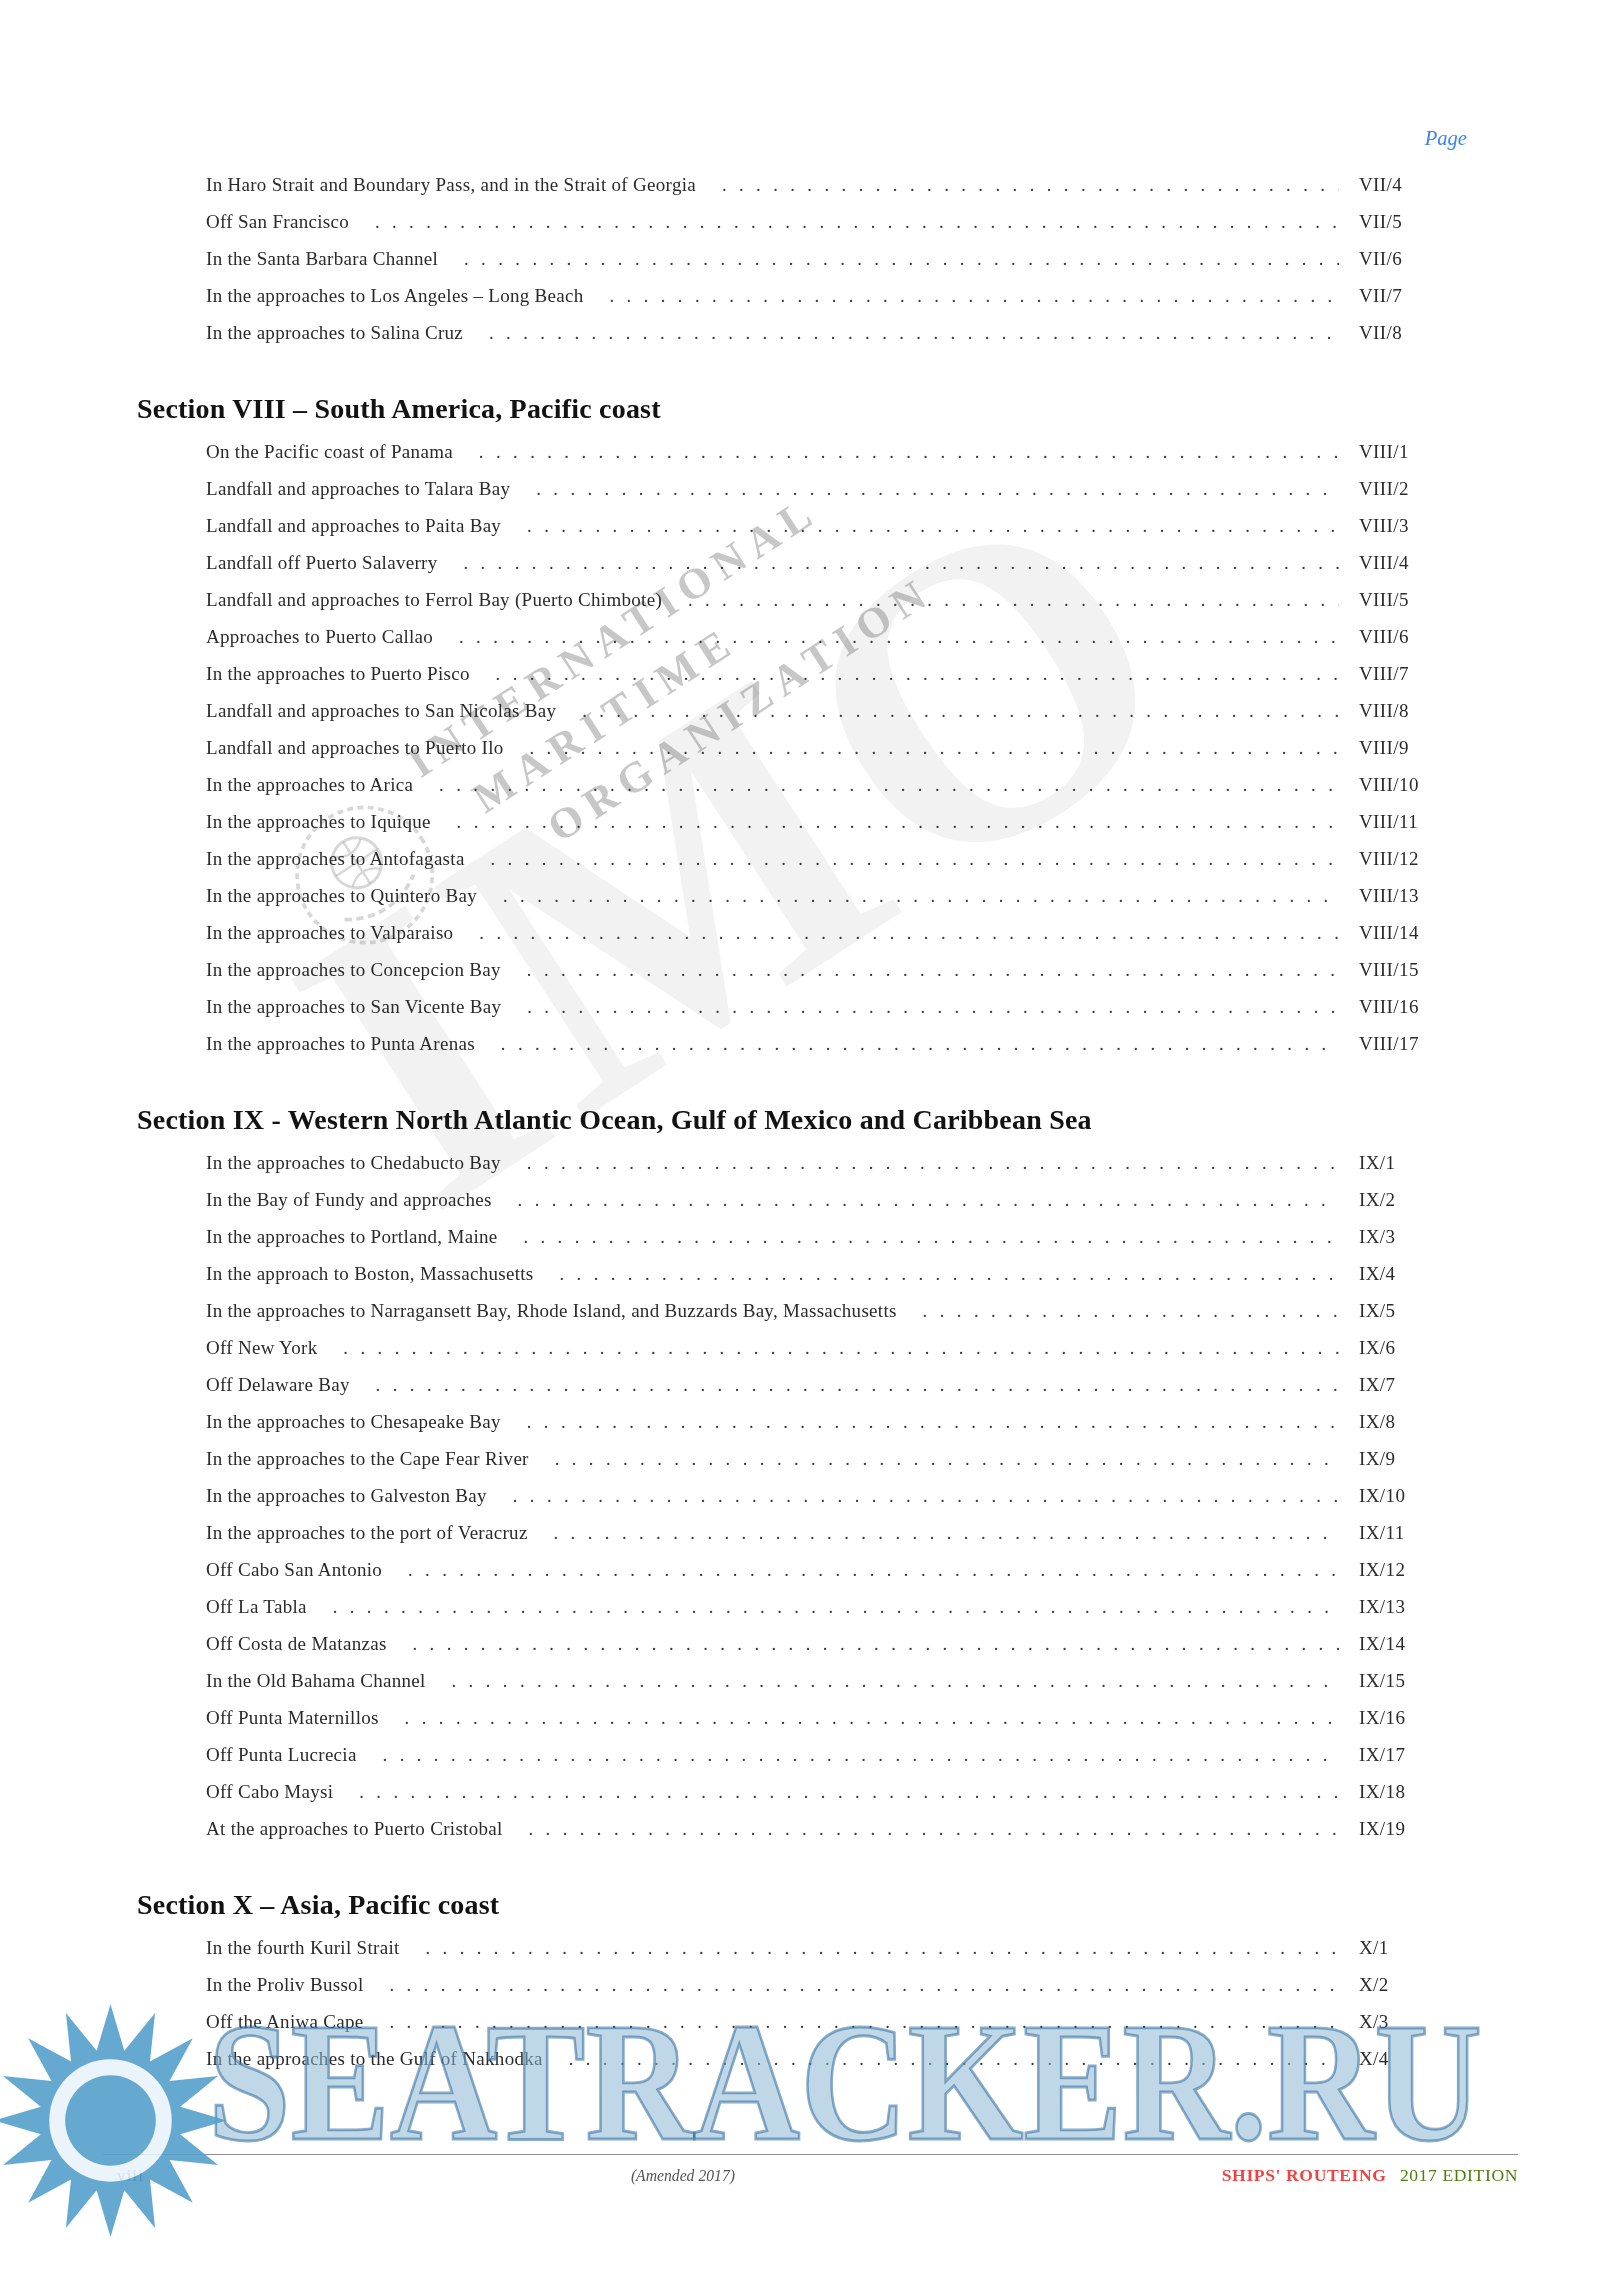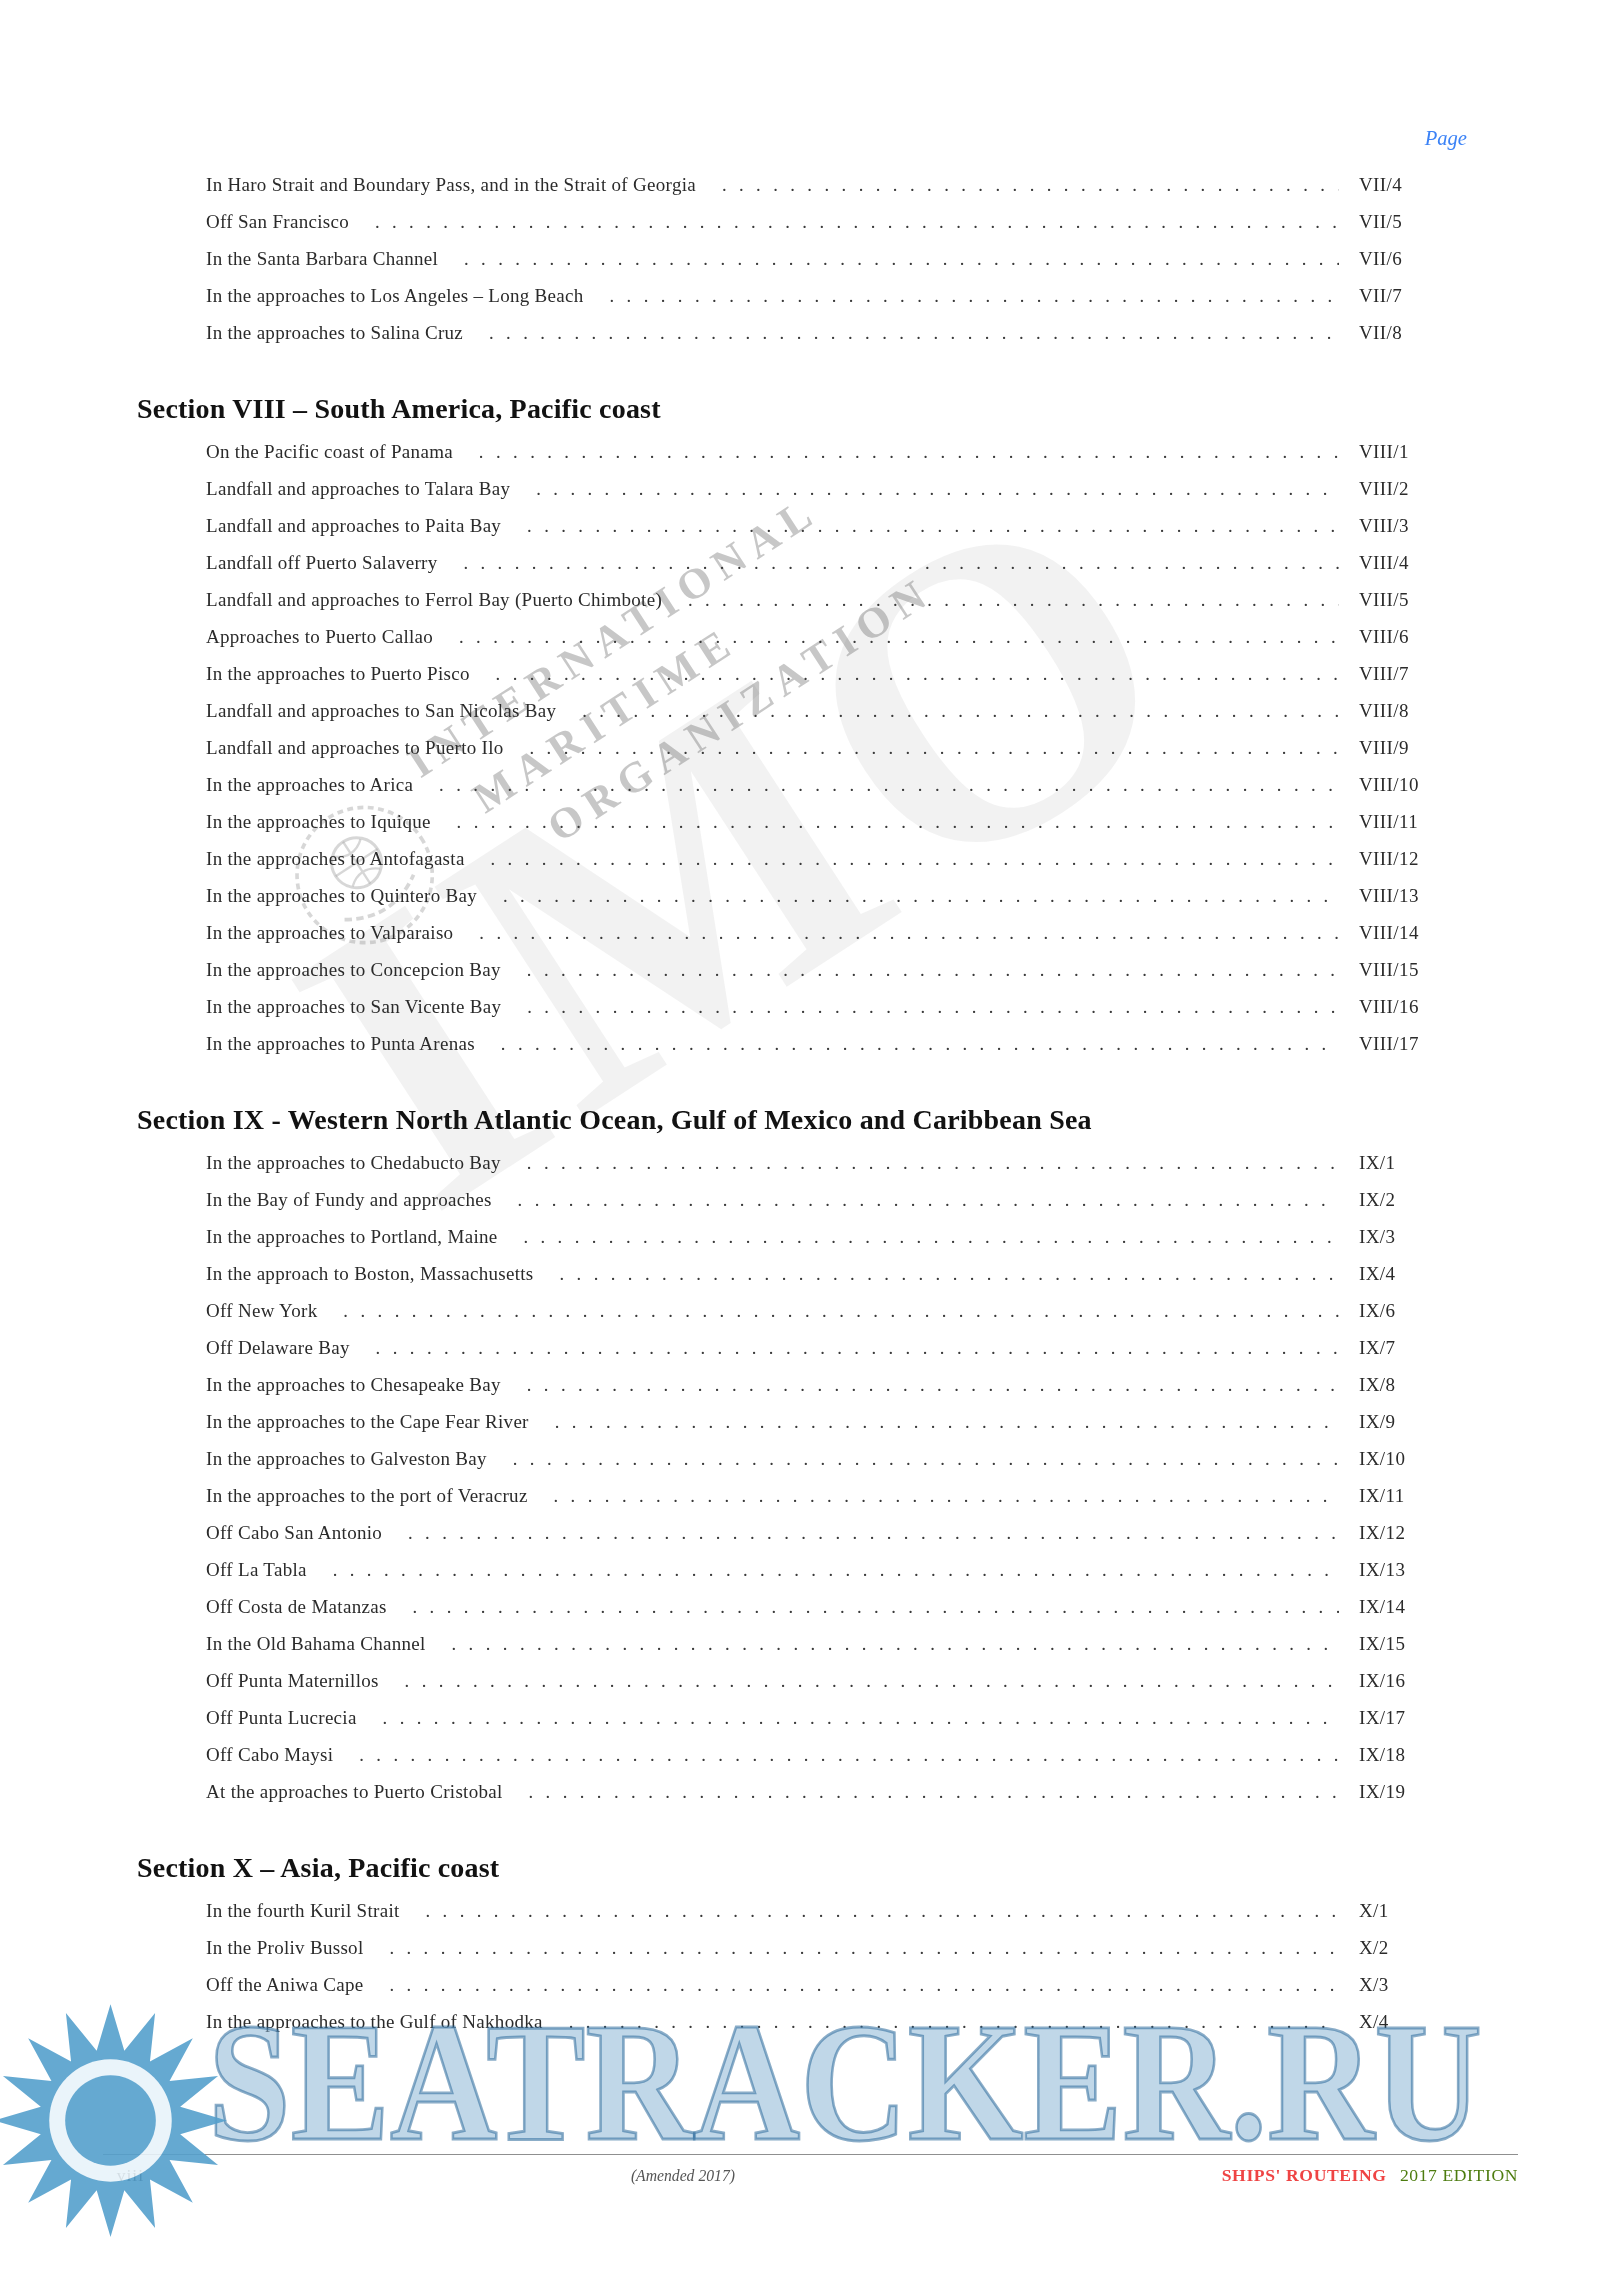--- a/index.html
+++ b/index.html
@@ -341,20 +341,25 @@
     <span class="leader"></span>
     <span class="entry-page">IX/3</span>
   </div>
 
   <div class="entry">
     <span class="entry-text">In the approach to Boston, Massachusetts</span>
     <span class="leader"></span>
     <span class="entry-page">IX/4</span>
   </div>
 
+  <div class="entry">
+    <span class="entry-text">In the approaches to Narragansett Bay, Rhode Island, and Buzzards Bay, Massachusetts</span>
+    <span class="leader"></span>
+    <span class="entry-page">IX/5</span>
+  </div>
 
   <div class="entry">
     <span class="entry-text">Off New York</span>
     <span class="leader"></span>
     <span class="entry-page">IX/6</span>
   </div>
 
   <div class="entry">
     <span class="entry-text">Off Delaware Bay</span>
     <span class="leader"></span>

